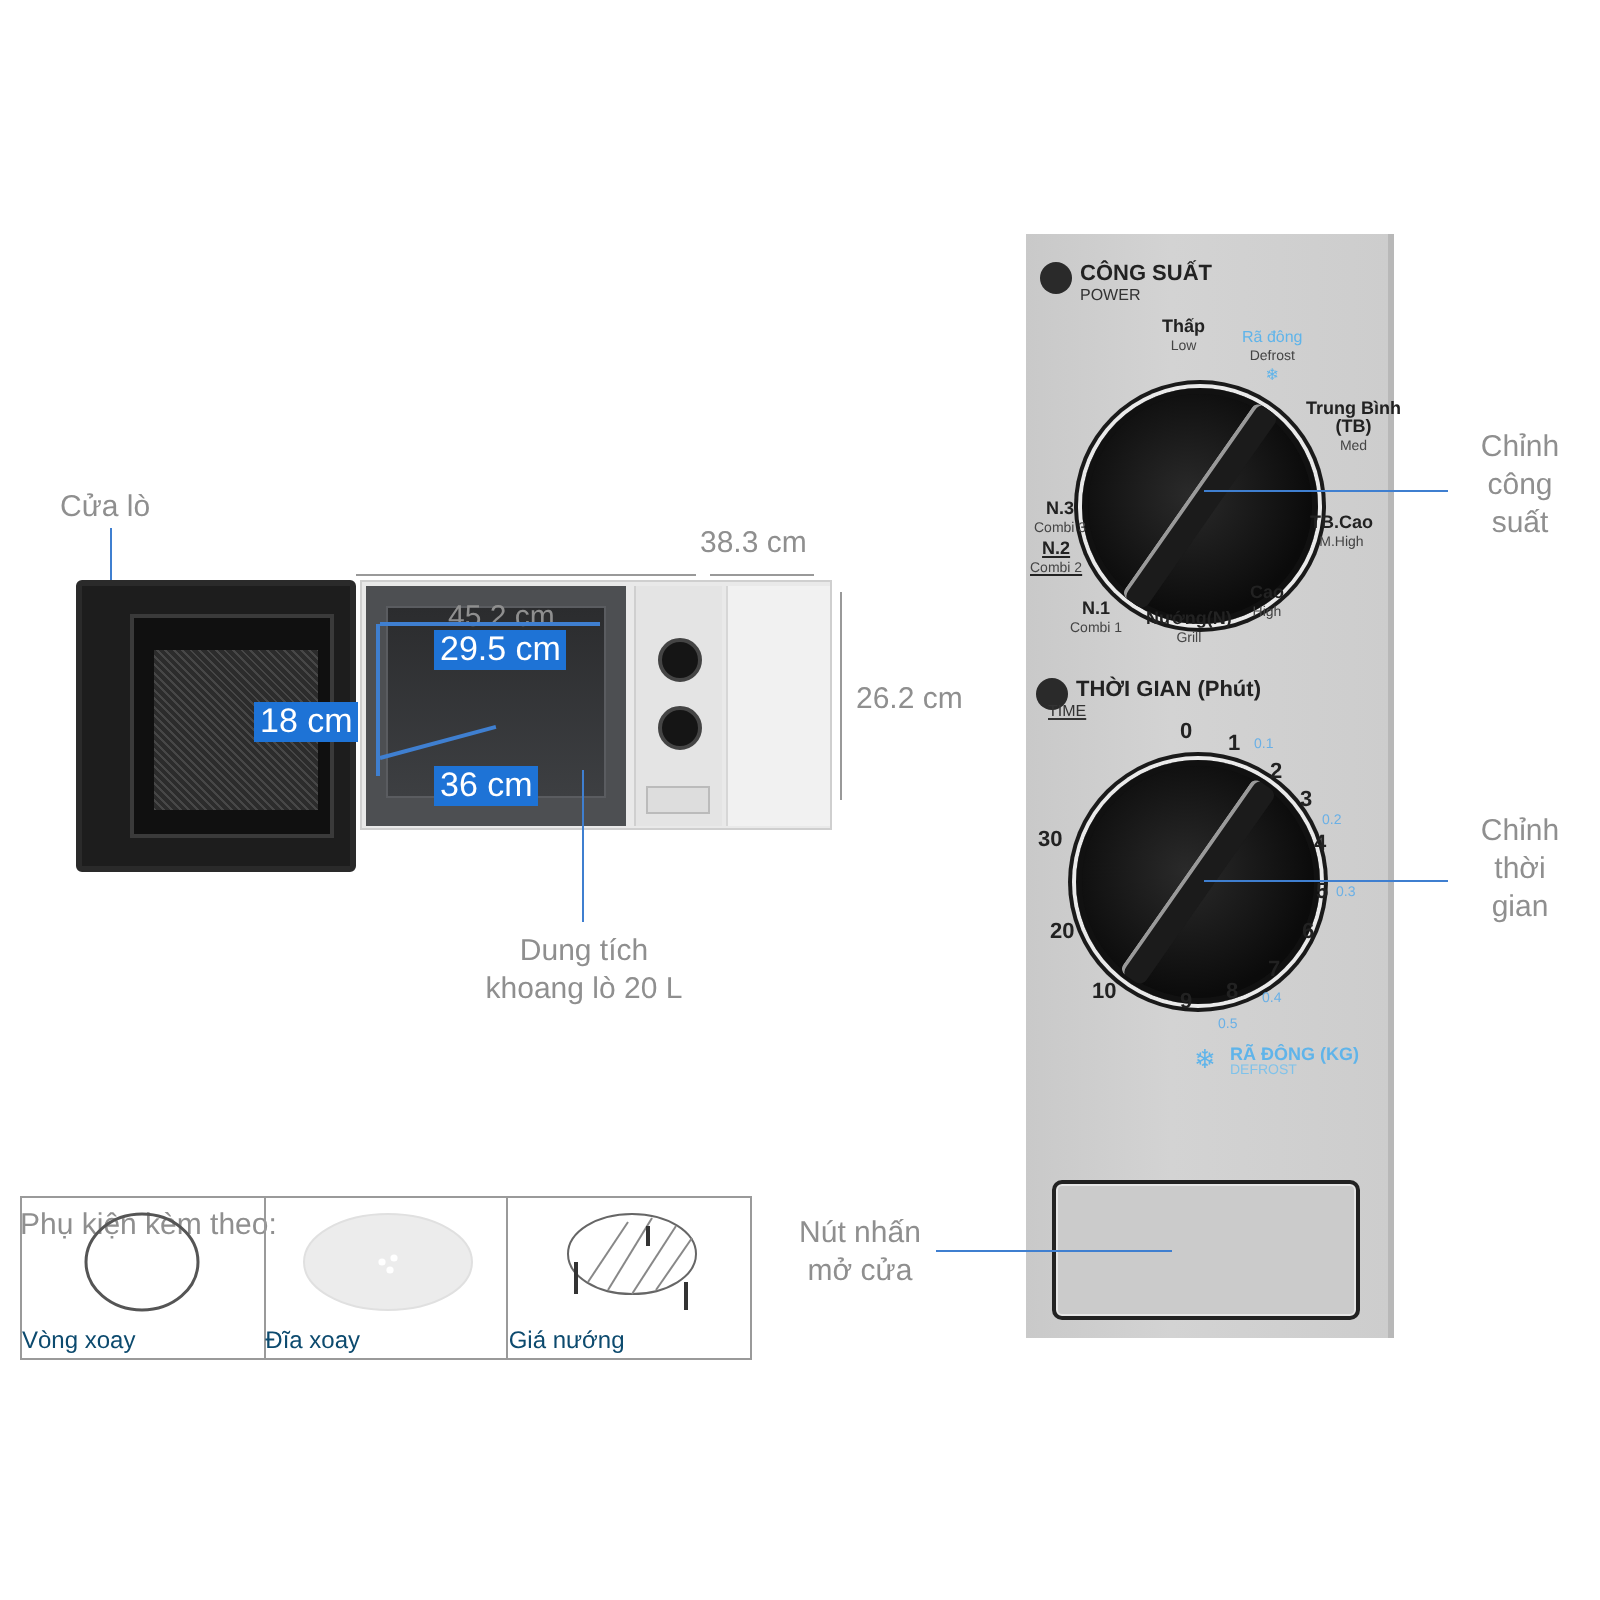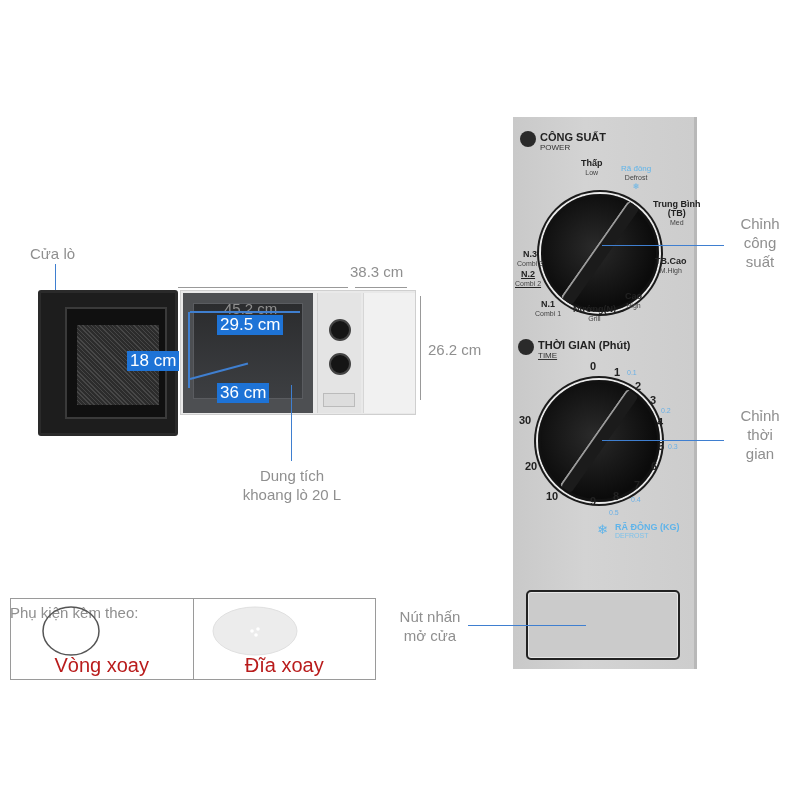--- a/index.html
+++ b/index.html
@@ -34,21 +34,21 @@
     .kl b { font-size: 9px; }
     .kl .s { font-weight: normal; color: #444; font-size: 7px; }
     .num { position: absolute; font-size: 11px; font-weight: bold; color: #222; }
     .dnum { position: absolute; font-size: 7px; color: #6ab0e6; }
     .defrost { color: #5fb4ea; }
     .doorbtn { position: absolute; left: 13px; top: 473px; width: 154px; height: 70px; border: 2px solid #222; border-radius: 5px; background: #cbcbcb; box-shadow: inset 0 0 0 1px #e6e6e6; }
     
     .acc { left: 10px; top: 598px; width: 366px; height: 82px; border: 1px solid #9a9a9a; display: flex; }
     .acc-cell { flex: 1; border-right: 1px solid #9a9a9a; position: relative; }
     .acc-cell:last-child { border-right: none; }
-    .acc-label { position: absolute; left: 0; right: 0; bottom: 2px; text-align: center; font-size: 20px; color: #b91c1c; }
+    .acc-label { position: absolute; left: 0; right: 0; bottom: 2px; text-align: left; font-size: 12px; color: #0c4a6e; }
   </style>
 </head>
 <body>
 
 <div class="abs lbl" style="left:30px; top:244px;">Cửa lò</div>
 <div class="bline" style="left:55px; top:264px; width:1px; height:42px;"></div>
 
 <div class="abs door">
   <div class="door-inner">
     <div class="door-mesh"></div>
@@ -97,20 +97,33 @@
   </div>
   <div class="acc-cell">
     <svg width="121" height="60" style="position:absolute;left:0;top:4px;">
       <ellipse cx="61" cy="28" rx="42" ry="24" fill="#ececec" stroke="#e0e0e0"></ellipse>
       <circle cx="58" cy="28" r="1.8" fill="#fff"></circle>
         <circle cx="64" cy="26" r="1.8" fill="#fff"></circle>
         <circle cx="62" cy="32" r="1.8" fill="#fff"></circle>
     </svg>
     <div class="acc-label">Đĩa xoay</div>
   </div>
+  <div class="acc-cell">
+    <svg width="121" height="60" style="position:absolute;left:0;top:4px;">
+      <ellipse cx="62" cy="24" rx="32" ry="20" fill="none" stroke="#666"></ellipse>
+      <line x1="40" y1="38" x2="60" y2="8" stroke="#888"></line>
+        <line x1="50" y1="42" x2="72" y2="6" stroke="#888"></line>
+      <line x1="62" y1="44" x2="84" y2="10" stroke="#888"></line>
+        <line x1="74" y1="42" x2="92" y2="16" stroke="#888"></line>
+      <line x1="34" y1="28" x2="34" y2="44" stroke="#333" stroke-width="2"></line>
+      <line x1="70" y1="10" x2="70" y2="20" stroke="#333" stroke-width="2"></line>
+      <line x1="89" y1="38" x2="89" y2="52" stroke="#333" stroke-width="2"></line>
+    </svg>
+    <div class="acc-label">Giá nướng</div>
+  </div>
 </div>
 
 <div class="abs panel">
 
   <div class="icon-circle" style="left:7px; top:14px;"></div>
   <div class="ptitle" style="left:27px; top:14px;">CÔNG SUẤT</div>
   <div class="psub" style="left:27px; top:26px;">POWER</div>
 
   <div class="knob" style="left:28px; top:77px; width:118px; height:118px;">
     <div class="knob-ridge"></div>
@@ -121,21 +134,21 @@
   <div class="kl" style="left:140px; top:83px;"><b>Trung Bình</b><br><b>(TB)</b><br><span class="s">Med</span></div>
   <div class="kl" style="left:142px; top:140px;"><b>TB.Cao</b><br><span class="s">M.High</span></div>
   <div class="kl" style="left:112px; top:175px;"><b>Cao</b><br><span class="s">High</span></div>
   <div class="kl" style="left:60px; top:188px;"><b>Nướng(N)</b><br><span class="s">Grill</span></div>
   <div class="kl" style="left:22px; top:183px;"><b>N.1</b><br><span class="s">Combi 1</span></div>
   <div class="kl" style="left:2px; top:153px;text-decoration:underline;"><b>N.2</b><br><span class="s">Combi 2</span></div>
   <div class="kl" style="left:4px; top:133px;"><b>N.3</b><br><span class="s">Combi 3</span></div>
 
   <div class="icon-circle" style="left:5px; top:222px;"></div>
   <div class="ptitle" style="left:25px; top:222px;">THỜI GIAN (Phút)</div>
-  <div class="psub" style="left:25px; top:234px;text-decoration:underline;">TIME</div>
+  <div class="psub" style="left:11px; top:234px;text-decoration:underline;">TIME</div>
 
   <div class="knob" style="left:25px; top:263px; width:122px; height:122px;">
     <div class="knob-ridge"></div>
   </div>
 
   <span class="num" style="left:77px; top:243px;">0</span>
   <span class="num" style="left:101px; top:249px;">1</span>
   <span class="num" style="left:122px; top:263px;">2</span>
   <span class="num" style="left:137px; top:277px;">3</span>
   <span class="num" style="left:144px; top:299px;">4</span>

